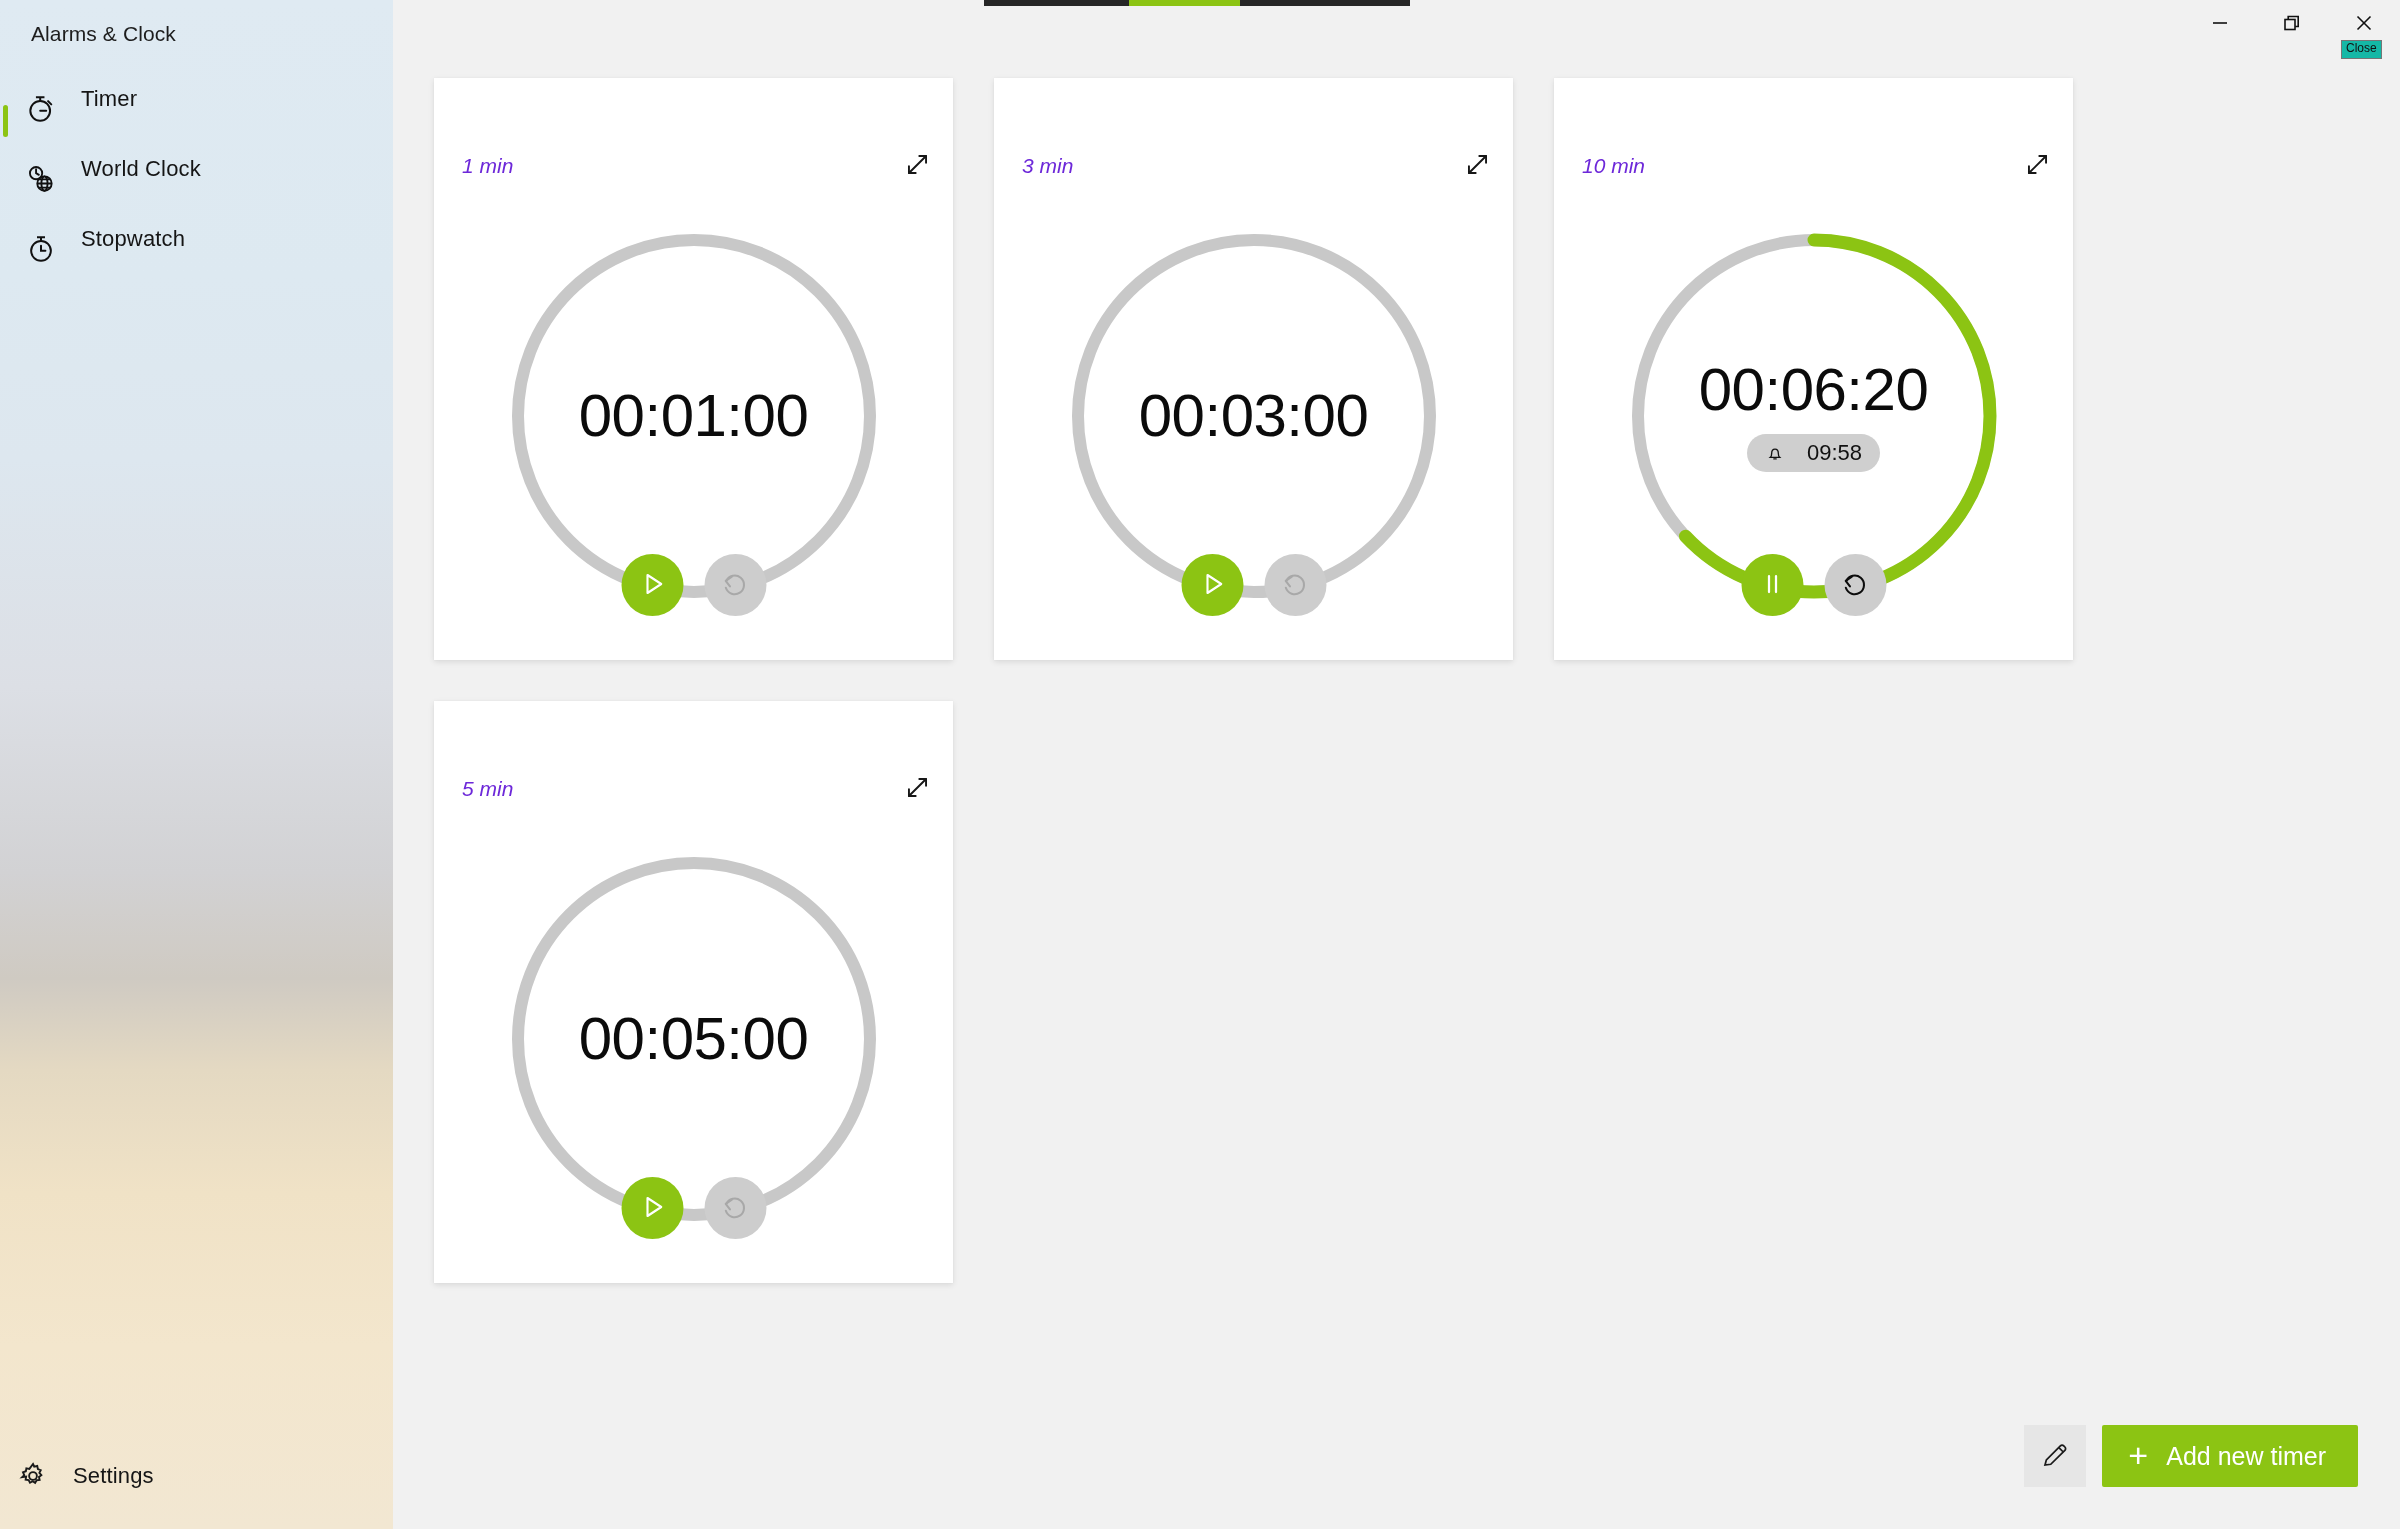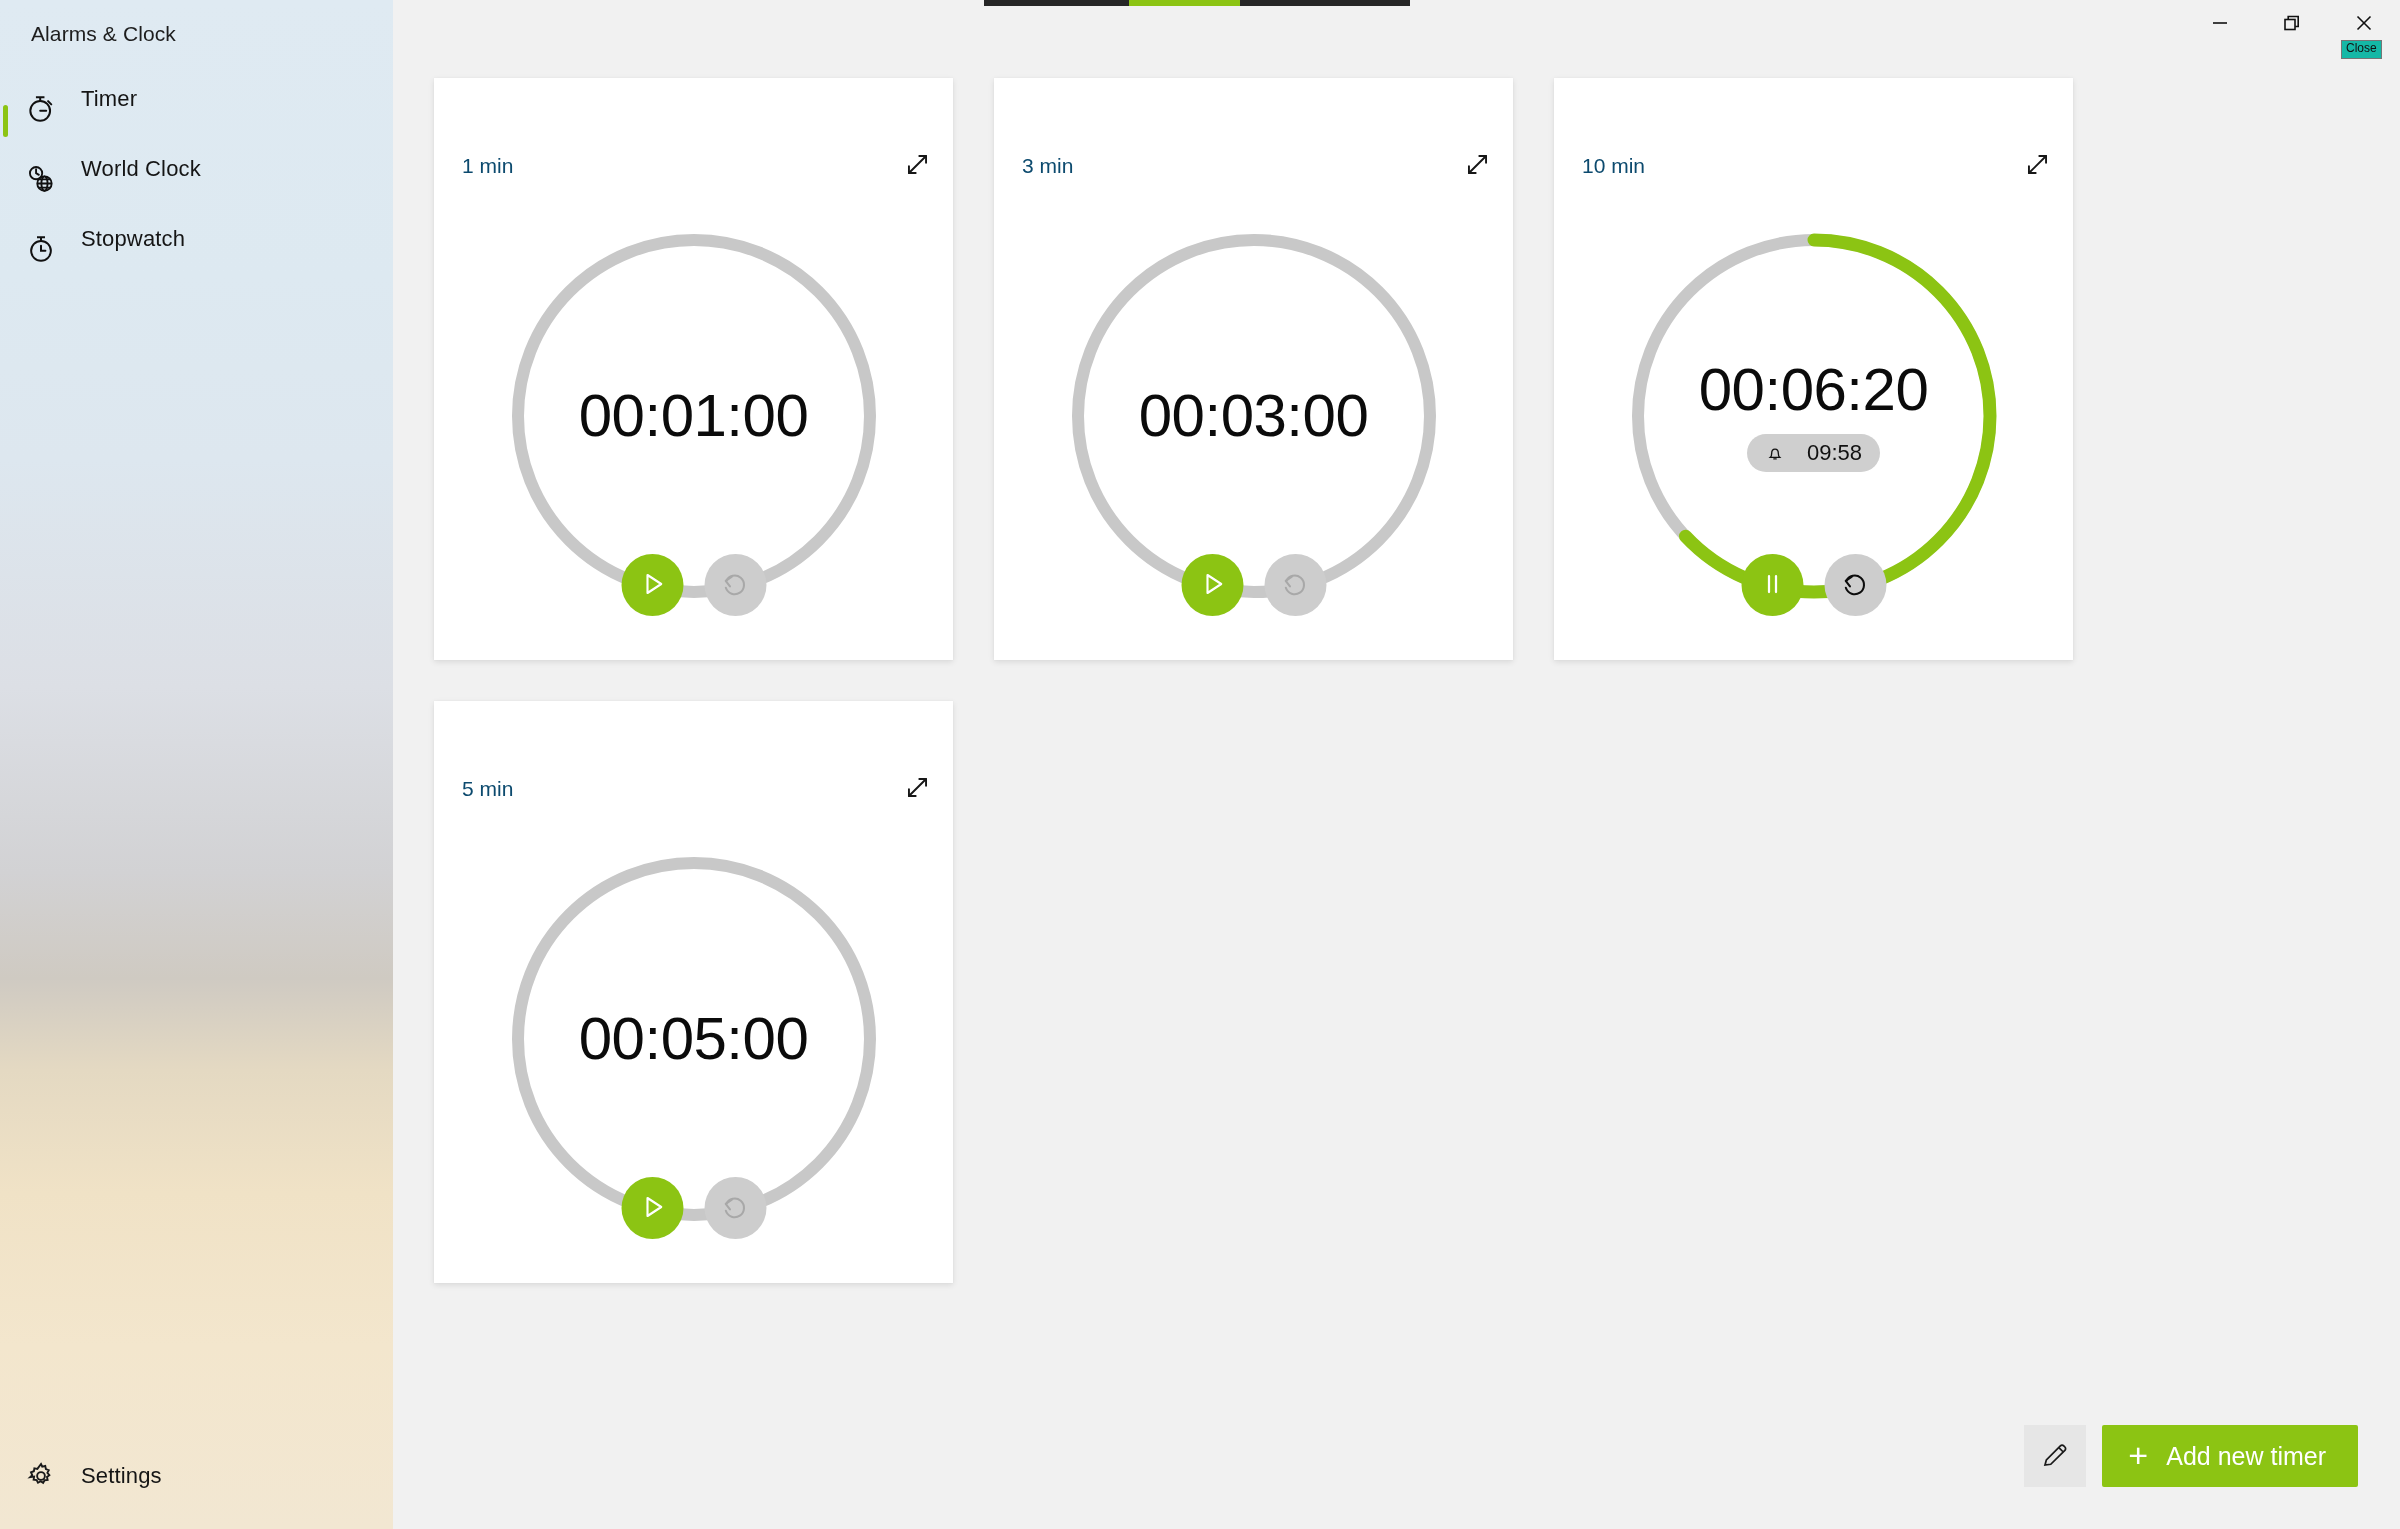--- a/index.html
+++ b/index.html
@@ -76,21 +76,21 @@
     margin-left: 17px;
     letter-spacing: .15px;
   }
   .settings-item {
     position: absolute;
     left: 0; bottom: 22px;
     width: 393px;
     height: 62px;
     display: flex;
     align-items: center;
-    padding-left: 18px;
+    padding-left: 10px;
     cursor: pointer;
   }
 
   
   .titlebar {
     position: absolute;
     left: 393px; top: 0;
     width: 2007px; height: 46px;
     z-index: 10;
     pointer-events: none;
@@ -156,21 +156,22 @@
     height: 582px;
     background: #ffffff;
     box-shadow: 0 2px 6px rgba(0,0,0,0.10), 0 0 1px rgba(0,0,0,0.06);
     flex: 0 0 519px;
   }
   .card-label {
     position: absolute;
     left: 28px; top: 88px;
     transform: translateY(-50%);
     font-size: 21px;
-    color: #0c4a6e;
+    color: #6d28d9;
+    font-style: italic;
   }
   .expand-btn {
     position: absolute;
     right: 14px; top: 66px;
     width: 44px; height: 44px;
     display: flex; align-items: center; justify-content: center;
     cursor: pointer;
   }
   .ring-wrap {
     position: absolute;

